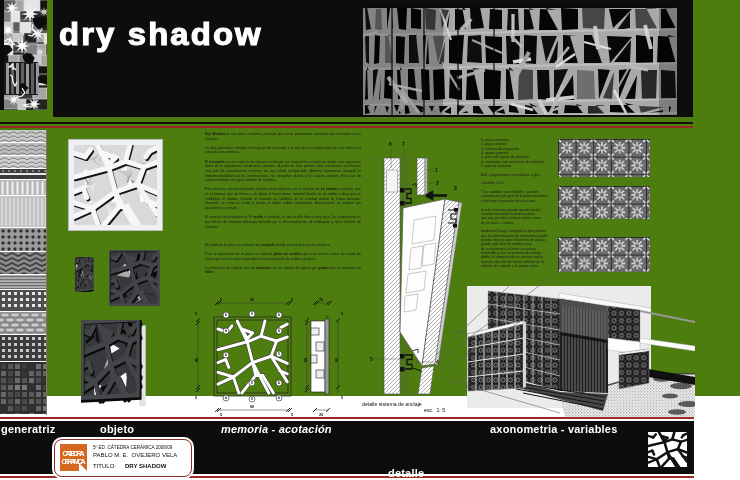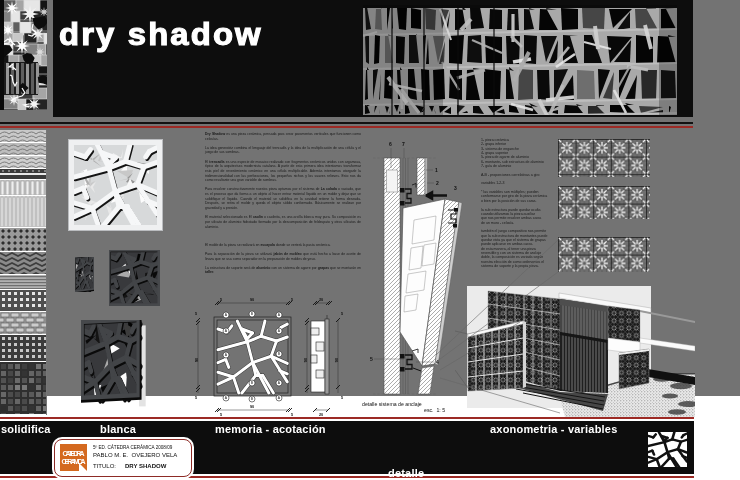--- a/index.html
+++ b/index.html
@@ -1,17 +1,17 @@
 <!DOCTYPE html>
 <html><head><meta charset="utf-8">
 <style>
 * {margin:0;padding:0;box-sizing:border-box;}
 html,body {width:740px;height:480px;background:#fff;font-family:"Liberation Sans",sans-serif;overflow:hidden;}
 .abs {position:absolute;}
-#board {position:relative;width:740px;height:396px;background:#737373;}
+#board {position:relative;width:740px;height:396px;background:#4d7c0f;}
 .mem p {margin-bottom:4.5px; text-align:justify;}
 </style></head>
 <body>
 <div id="board">
 
 <svg class="abs" style="left:0;top:0" width="47" height="110" viewBox="0 0 47 110">
       <rect width="47" height="110" fill="#222"></rect>
 <rect x="2" y="0" width="14" height="12" fill="rgb(95,95,95)" stroke="#d8d8d8" stroke-width="0.6"></rect>
 <rect x="16" y="0" width="8" height="12" fill="rgb(165,165,165)" stroke="#d8d8d8" stroke-width="0.6"></rect>
 <rect x="24" y="0" width="16" height="11" fill="rgb(230,230,230)" stroke="#d8d8d8" stroke-width="0.6"></rect>
@@ -1257,23 +1257,23 @@
 </g>
     </svg>
 
 <div class="abs" style="left:0;top:417px;width:694px;height:2px;background:#9c2a25;"></div>
 
 <div class="abs" style="left:0;top:421px;width:694px;height:53px;background:#0d0d0d;"></div>
 
 <div class="abs" style="left:0;top:476px;width:694px;height:2px;background:#9c2a25;"></div>
 
 <div class="abs" style="left:0;top:422.5px;color:#fff;font-weight:bold;font-size:11px;letter-spacing:0.2px;white-space:nowrap;">
-<span class="abs" style="left:1px;">solidifica</span>
-<span class="abs" style="left:100px;">blanca</span>
-<span class="abs" style="left:215px;">memoria - acotación</span>
+<span class="abs" style="left:1px;">generatriz</span>
+<span class="abs" style="left:100px;">objeto</span>
+<span class="abs" style="left:221px;font-style:italic;">memoria - acotación</span>
 <span class="abs" style="left:388px;margin-top:44px;">detalle</span>
 <span class="abs" style="left:490px;">axonometria - variables</span>
 </div>
 
 <div class="abs" style="left:54px;top:439px;width:138px;height:38px;background:#fff;border:1.5px solid #8d2b26;border-radius:8px;box-shadow:0 0 0 2px #fff;"></div>
 
 <div class="abs" style="left:60px;top:444px;width:27px;height:27px;background:#d4691f;"></div>
 <svg class="abs" style="left:60px;top:444px" width="27" height="27" viewBox="0 0 27 27">
 <text x="2.5" y="11.5" font-size="7" fill="#fff" font-weight="bold" textLength="22">CATEDRA</text>
 <text x="1.5" y="19.5" font-size="7" fill="#fff" font-weight="bold" textLength="24">CERAMICA</text>

